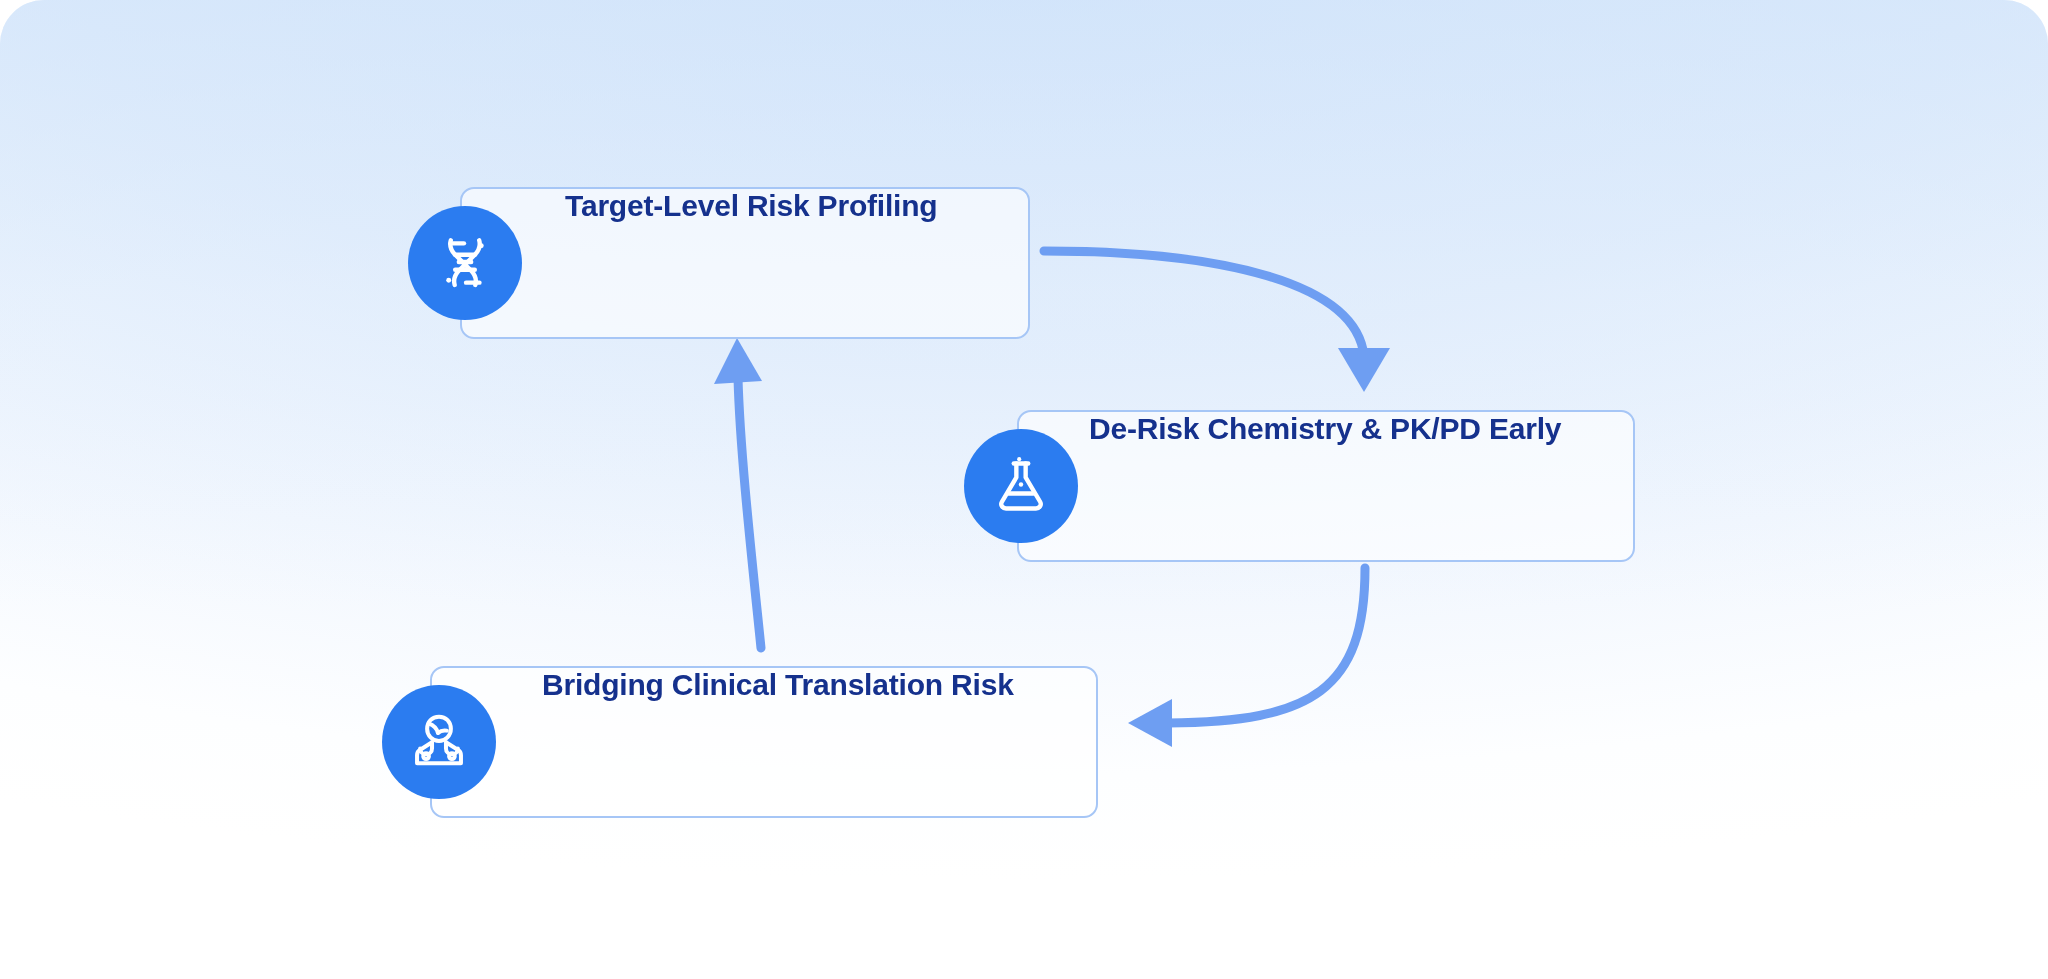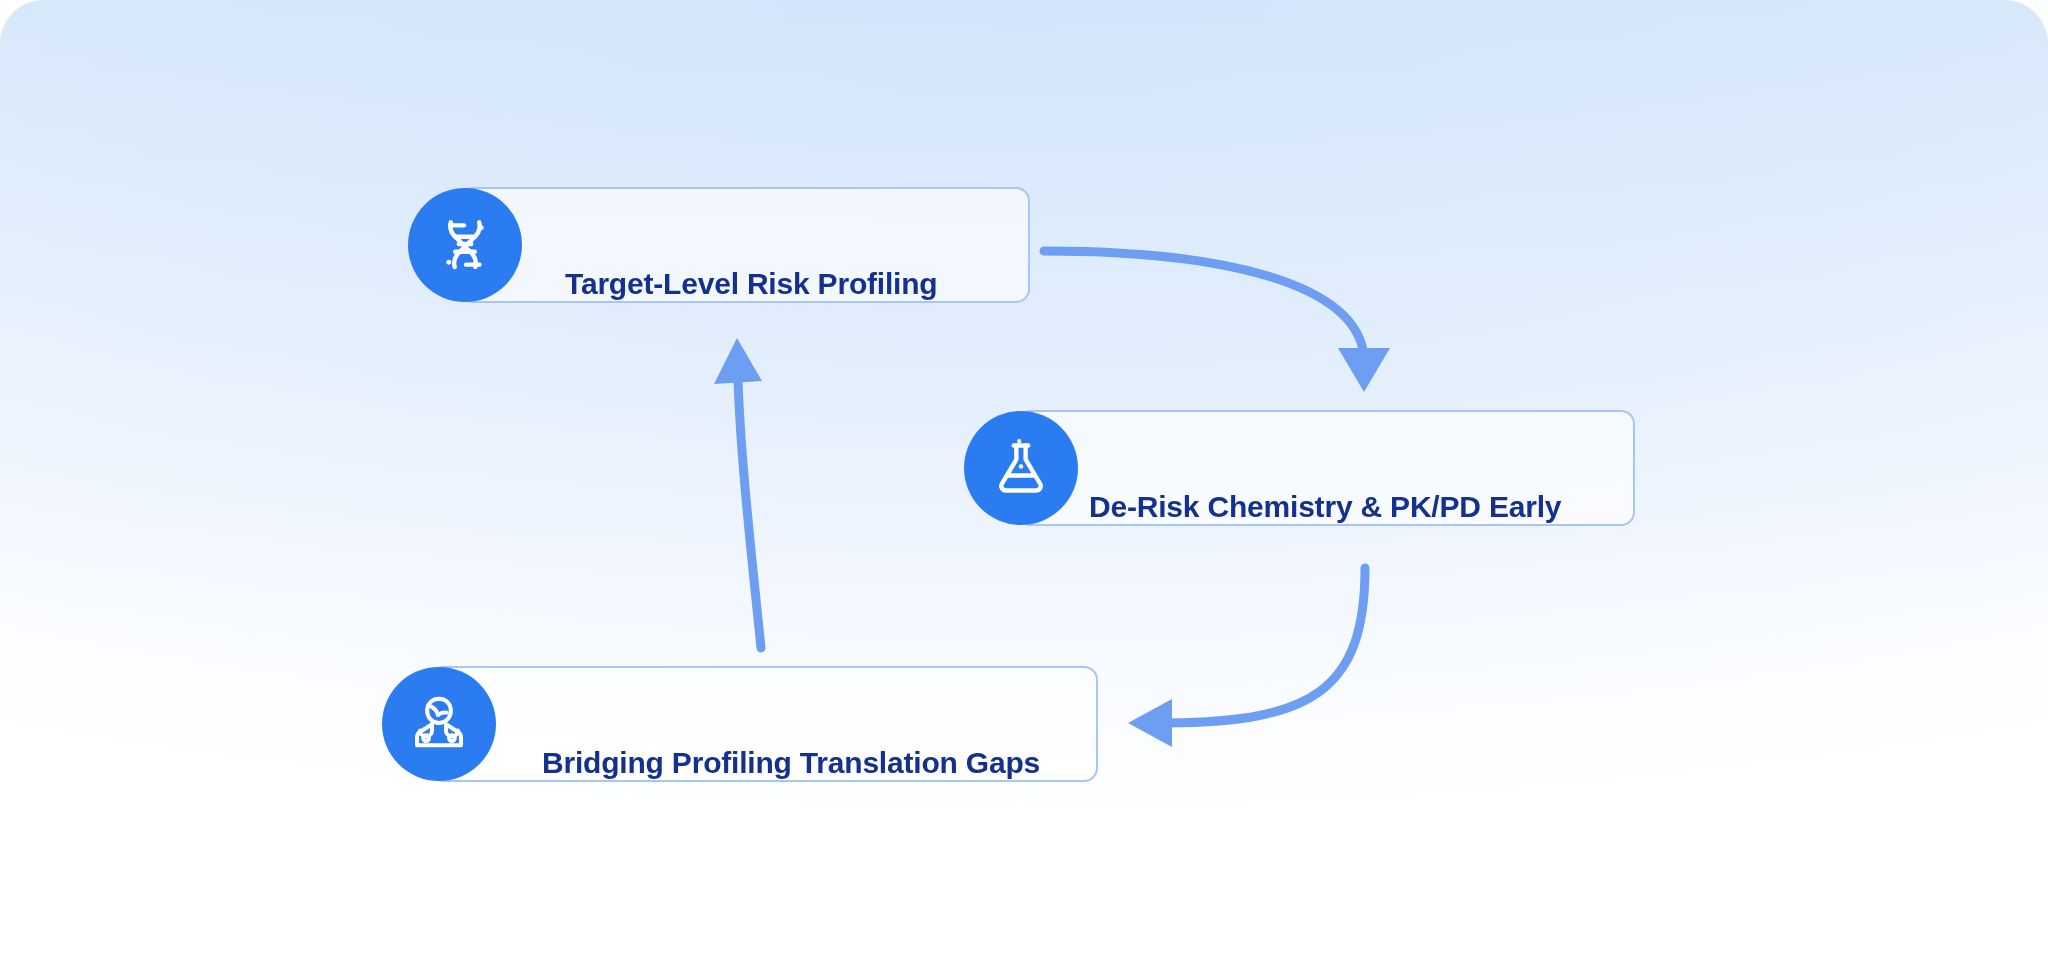--- a/index.html
+++ b/index.html
@@ -29,25 +29,25 @@
   .arrows {
     position: absolute;
     left: 0; top: 0;
     width: 2048px; height: 979px;
     pointer-events: none;
   }
 
   .node {
     position: absolute;
     display: flex;
-    align-items: flex-end;
+    align-items: flex-start;
     background: rgba(255,255,255,0.62);
     border: 2px solid #a6c6f6;
     border-radius: 14px;
-    height: 116px;
+    height: 152px;
   }
   .node-1 { left: 460px; top: 187px; width: 570px; }
   .node-2 { left: 1017px; top: 410px; width: 618px; }
   .node-3 { left: 430px; top: 666px; width: 668px; }
 
   .node-icon {
     position: absolute;
     top: 50%;
     transform: translateY(-50%);
     width: 114px;
@@ -135,16 +135,16 @@
         <path d="M12 2.2c-2.7 0-4.6 2-4.6 4.7 0 2.6 2 4.7 4.6 4.7s4.6-2.1 4.6-4.7c0-2.7-1.9-4.7-4.6-4.7z"></path>
         <path d="M8.1 4.9c1.6.5 3 1.9 3.5 3.6"></path>
         <path d="M11.6 8.5c.9-.8 2.2-1.1 3.4-.9"></path>
         <path d="M9.3 12.1 4.6 15.1c-.7.4-1.1 1.2-1.1 2v3.1h17v-3.1c0-.8-.4-1.6-1.1-2l-4.7-3"></path>
         <path d="M9.3 12.1v2.4c0 1.3-1 2.3-2.3 2.3s-2.3-1-2.3-2.3"></path>
         <path d="M14.7 12.1v2.4c0 1.3 1 2.3 2.3 2.3s2.3-1 2.3-2.3"></path>
         <circle cx="7" cy="17.5" r="1.1"></circle>
         <circle cx="17" cy="17.5" r="1.1"></circle>
       </svg>
     </div>
-    <span class="node-label">Bridging Profiling Translation Gaps</span>
+    <span class="node-label">Bridging Clinical Translation Risk</span>
   </div>
 
 </div>
 
 </body></html>

